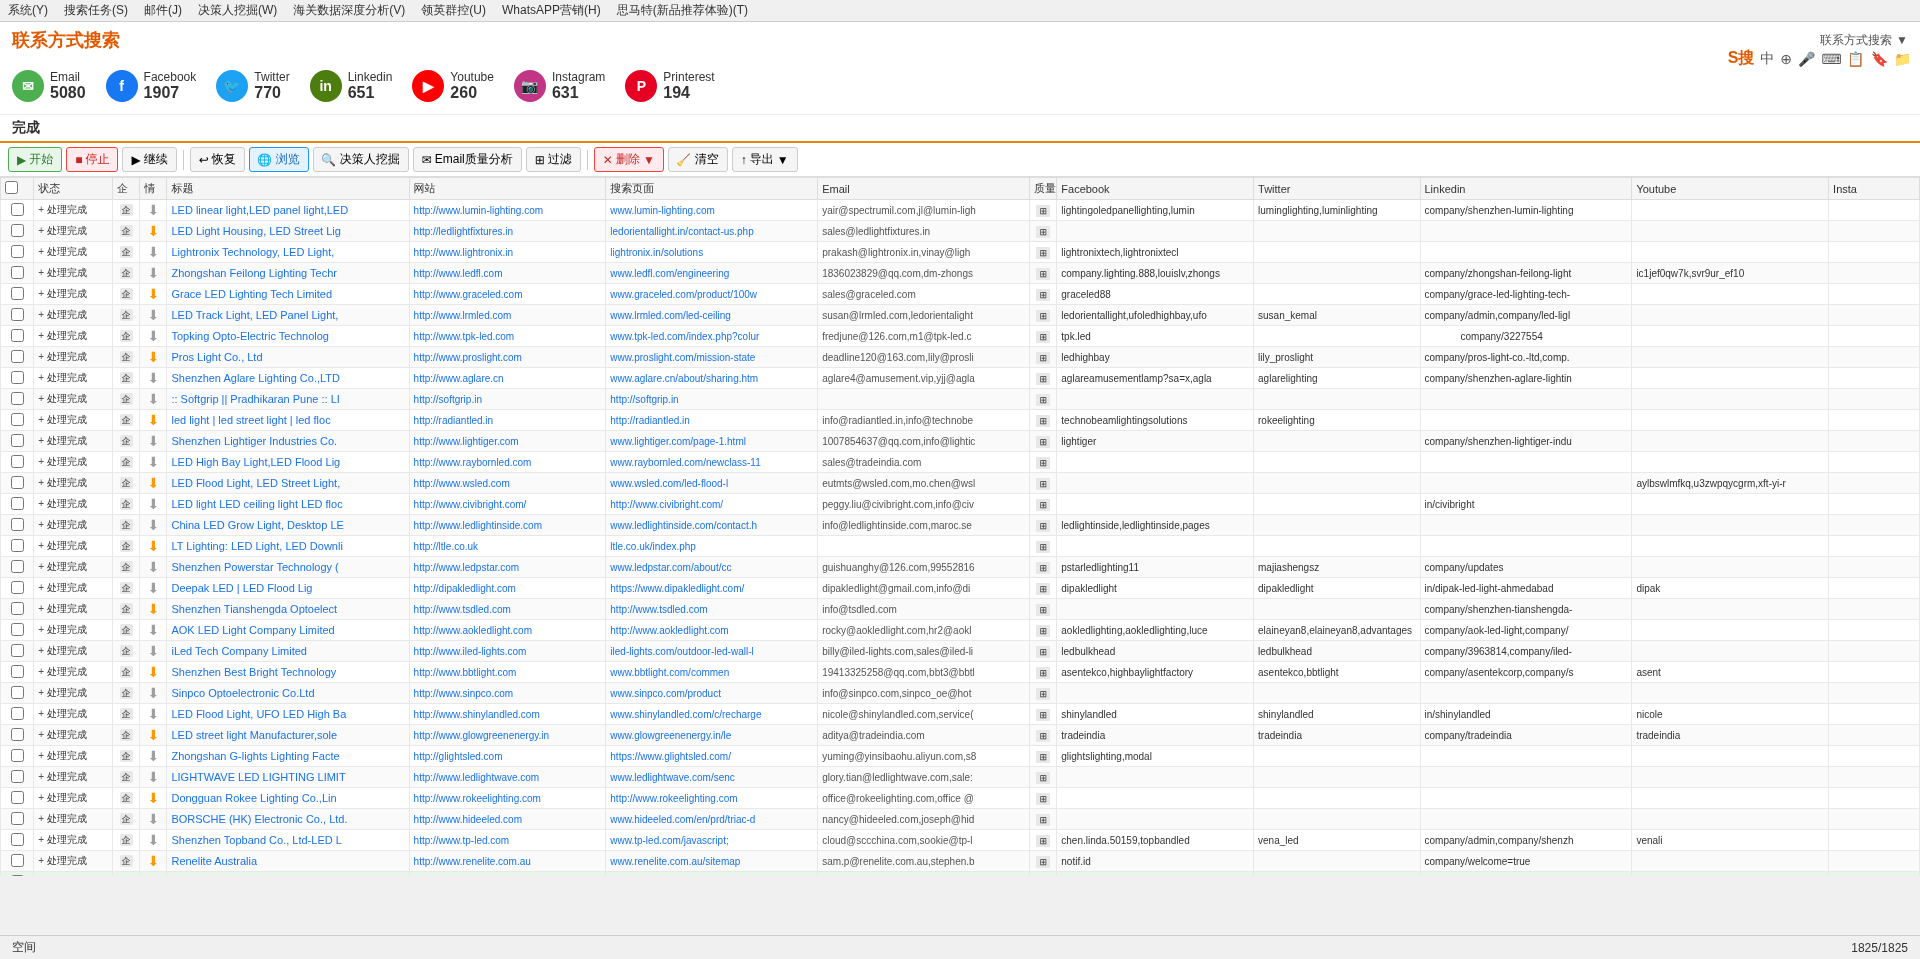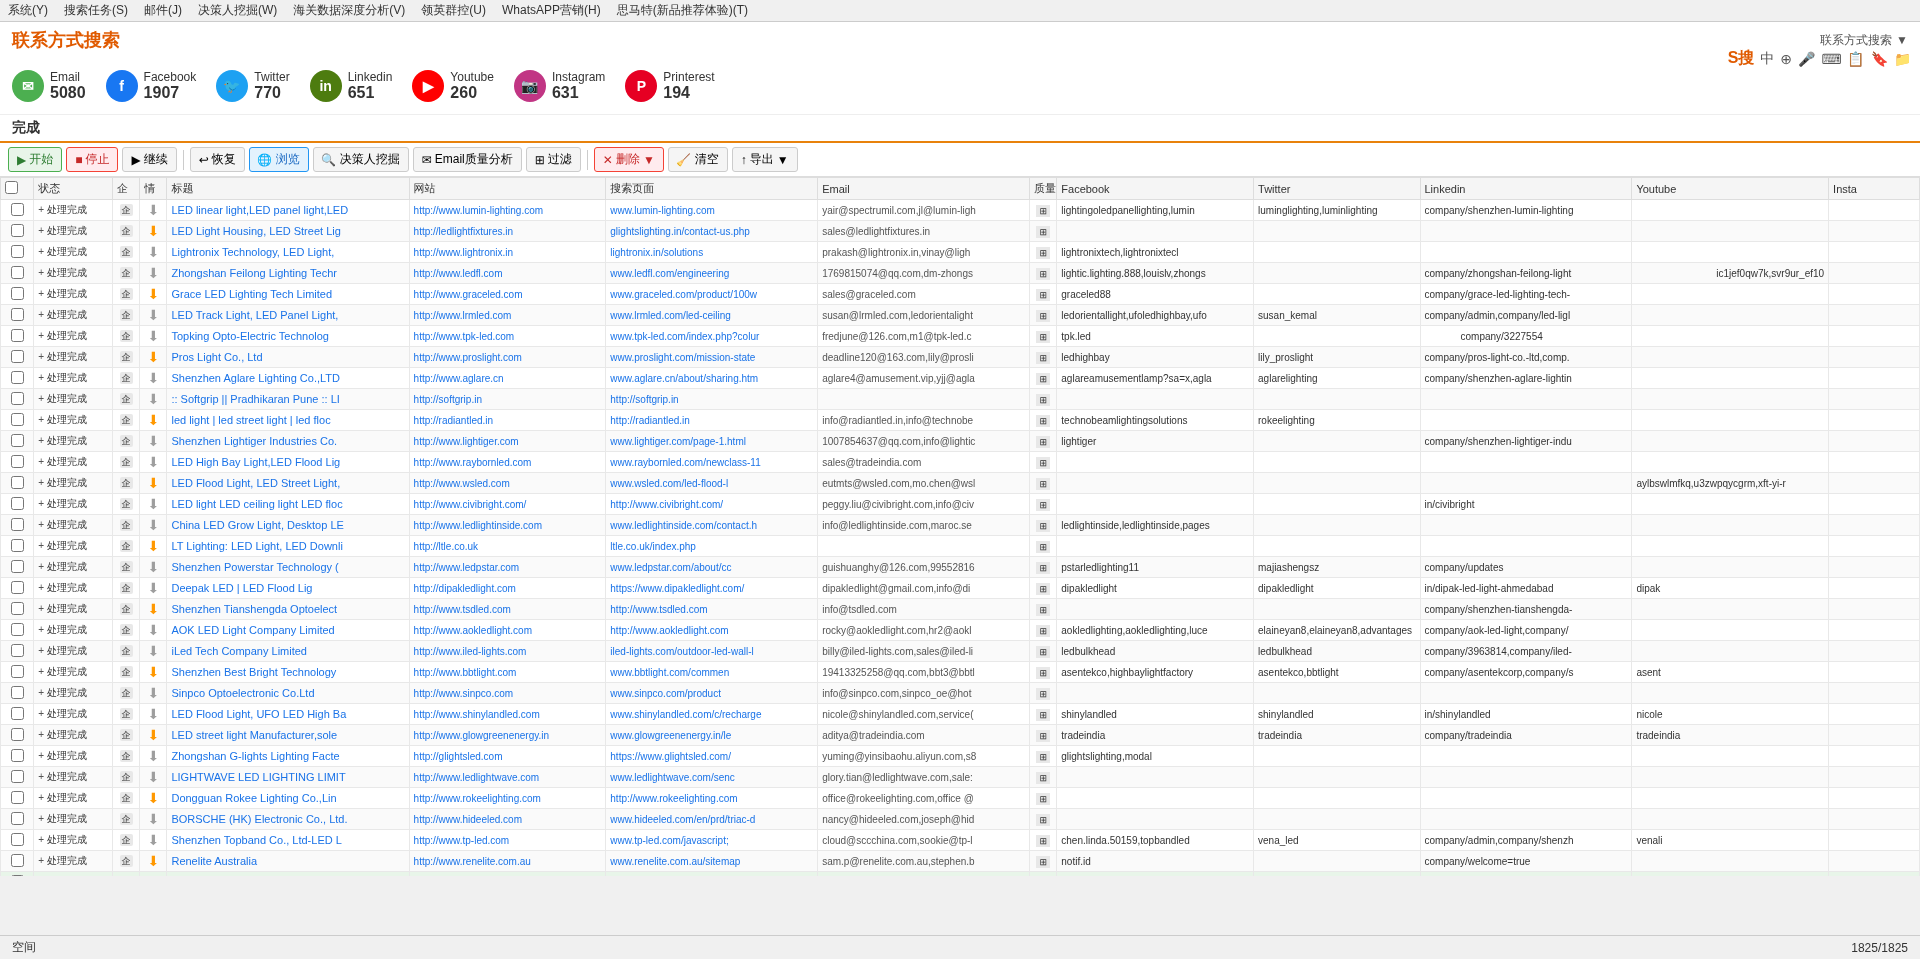--- a/index.html
+++ b/index.html
@@ -357,21 +357,21 @@
       <span class="status-done">处理完成</span>
     </td>
     <td style="text-align:center;">
       <span style="background:#e8e8e8;padding:1px 2px;font-size:9px;border-radius:2px;">企</span>
     </td>
     <td style="text-align:center;">
       <span style="color:#ff9800;font-size:14px;">⬇</span>
     </td>
     <td class="company-link" title="LED Light Housing, LED Street Lig">LED Light Housing, LED Street Lig</td>
     <td class="url-link" title="http://ledlightfixtures.in">http://ledlightfixtures.in</td>
-    <td class="url-link" title="ledlightfixtures.in/contact-us.php">glightslighting.in/contact-us.php</td>
+    <td class="url-link" title="ledlightfixtures.in/contact-us.php">ledorientallight.in/contact-us.php</td>
     <td class="email-text" title="sales@ledlightfixtures.in">sales@ledlightfixtures.in</td>
     <td style="text-align:center;">
       <span style="background:#e8e8e8;padding:1px 3px;font-size:9px;">⊞</span>
     </td>
     <td title="" style="font-size:10px;"></td>
     <td title="" style="font-size:10px;"></td>
     <td title="" style="font-size:10px;"></td>
     <td title="" style="font-size:10px;"></td>
     <td style="font-size:10px;"></td>
   </tr>
@@ -408,28 +408,28 @@
     </td>
     <td style="text-align:center;">
       <span style="background:#e8e8e8;padding:1px 2px;font-size:9px;border-radius:2px;">企</span>
     </td>
     <td style="text-align:center;">
       <span style="color:#9e9e9e;font-size:14px;">⬇</span>
     </td>
     <td class="company-link" title="Zhongshan Feilong Lighting Techr">Zhongshan Feilong Lighting Techr</td>
     <td class="url-link" title="http://www.ledfl.com">http://www.ledfl.com</td>
     <td class="url-link" title="www.ledfl.com/engineering">www.ledfl.com/engineering</td>
-    <td class="email-text" title="1218812442@qq.com,dm-zhongs">1769815074@qq.com,dm-zhongs</td>
-    <td style="text-align:center;">
-      <span style="background:#e8e8e8;padding:1px 3px;font-size:9px;">⊞</span>
-    </td>
-    <td title="feilong.lighting.888,louislv,zhongs" style="font-size:10px;">lightic.lighting.888,louislv,zhongs</td>
+    <td class="email-text" title="1218812442@qq.com,dm-zhongs">1836023829@qq.com,dm-zhongs</td>
+    <td style="text-align:center;">
+      <span style="background:#e8e8e8;padding:1px 3px;font-size:9px;">⊞</span>
+    </td>
+    <td title="feilong.lighting.888,louislv,zhongs" style="font-size:10px;">company.lighting.888,louislv,zhongs</td>
     <td title="" style="font-size:10px;"></td>
     <td title="company/zhongshan-feilong-light" style="font-size:10px;">company/zhongshan-feilong-light</td>
-    <td title="ic1jef0qw7k,svr9ur_ef10" style="font-size:10px;text-align:right;">ic1jef0qw7k,svr9ur_ef10</td>
+    <td title="ic1jef0qw7k,svr9ur_ef10" style="font-size:10px;">ic1jef0qw7k,svr9ur_ef10</td>
     <td style="font-size:10px;"></td>
   </tr>
         <tr>
     <td class="checkbox-cell"><input type="checkbox" style=""></td>
     <td style="font-size:10px;color:#555;">
       <span>+</span>
       <span class="status-done">处理完成</span>
     </td>
     <td style="text-align:center;">
       <span style="background:#e8e8e8;padding:1px 2px;font-size:9px;border-radius:2px;">企</span>

